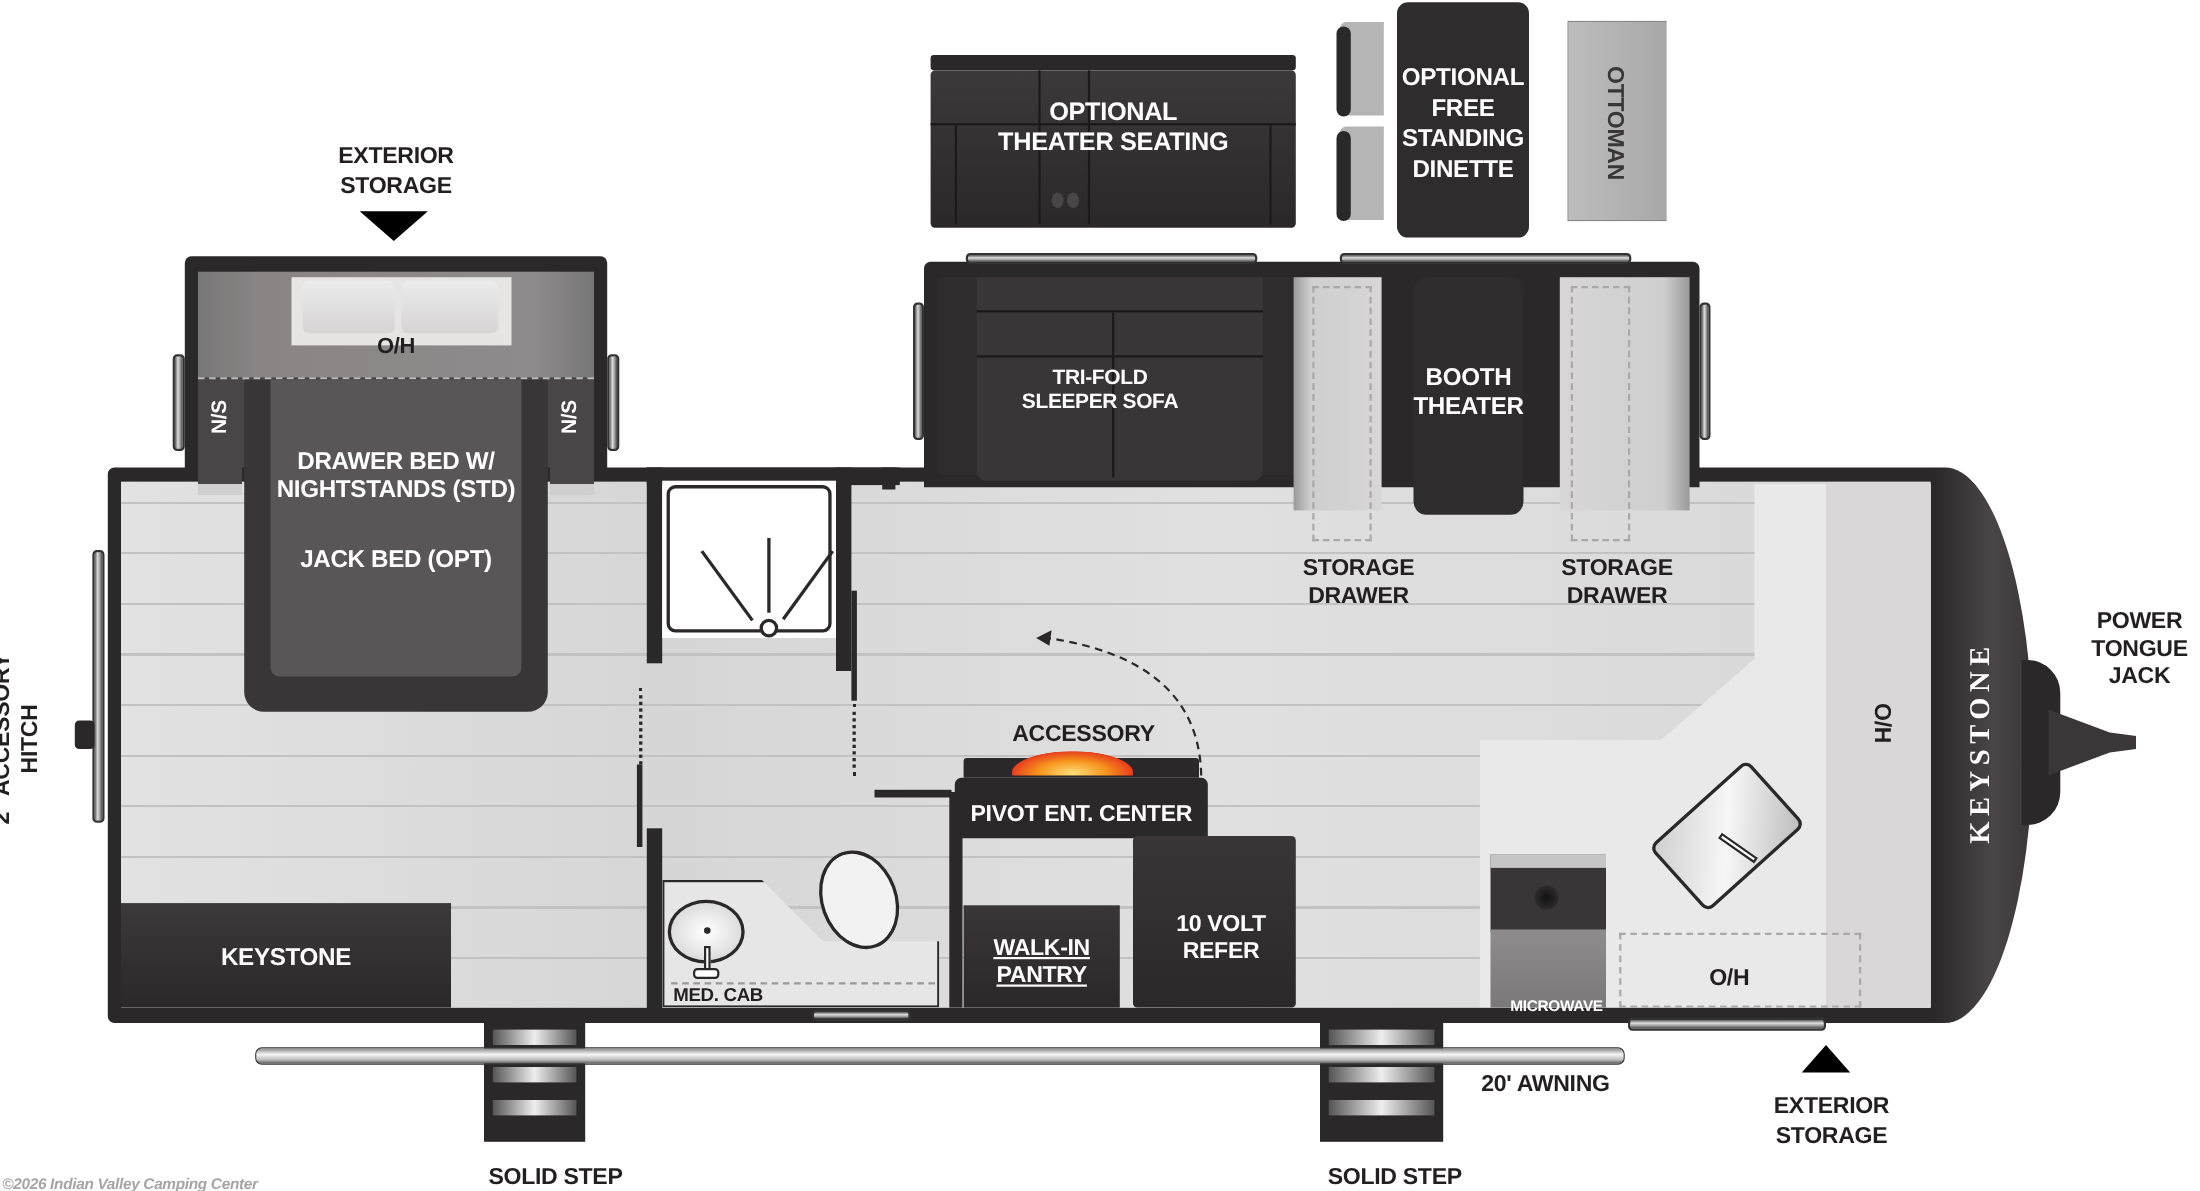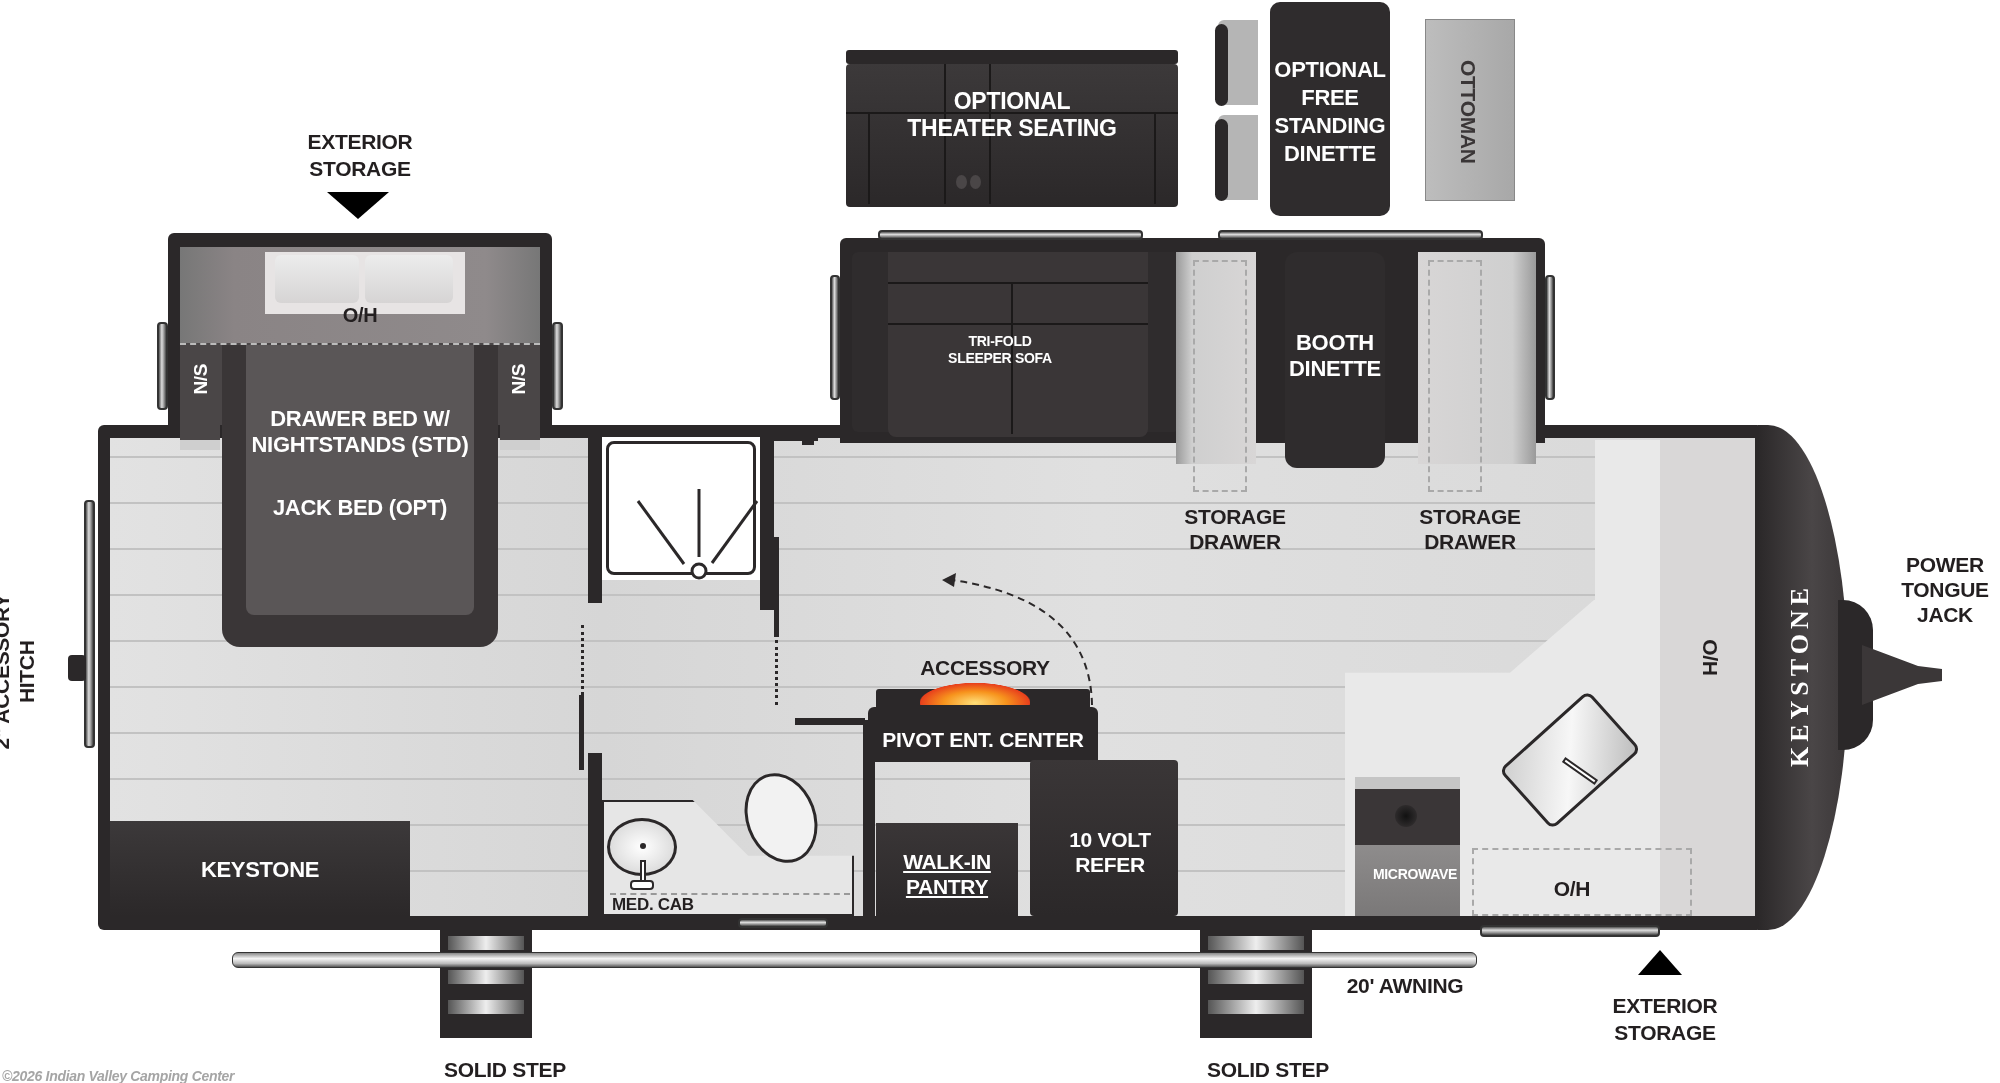--- a/index.html
+++ b/index.html
@@ -164,49 +164,49 @@
 <div class="window h" style="left:878px; top:230px; width:265px; height:10px;"></div>
 <div class="window h" style="left:1218px; top:230px; width:265px; height:10px;"></div>
 <div class="window" style="left:830px; top:275px; width:10px; height:125px;"></div>
 <div class="window" style="left:1545px; top:275px; width:10px; height:125px;"></div>
 
 <div class="abs" style="left:852px; top:252px; width:328px; height:180px; background:#2f2c2d; border-radius:6px;"></div>
 <div class="abs" style="left:888px; top:252px; width:260px; height:185px; background:#3a3637; border-radius:0 0 8px 8px;"></div>
 <div class="abs" style="left:888px; top:282px; width:260px; height:2px; background:#1b1919;"></div>
 <div class="abs" style="left:888px; top:323px; width:260px; height:2px; background:#1b1919;"></div>
 <div class="abs" style="left:1011px; top:284px; width:2px; height:150px; background:#1b1919;"></div>
-<div class="lbl light-txt" style="left:880px; top:333px; width:240px; font-size:14px;">TRI-FOLD
+<div class="lbl light-txt" style="left:880px; top:333px; width:240px; font-size:19px;">TRI-FOLD
 SLEEPER SOFA</div>
 
 <div class="abs" style="left:1176px; top:252px; width:80px; height:212px; background:linear-gradient(90deg,#9a9a9a,#cfcfcf 20%,#d8d6d6);"></div>
 <div class="dash" style="left:1193px; top:260px; width:54px; height:232px;"></div>
 <div class="abs" style="left:1285px; top:252px; width:100px; height:216px; background:#2f2c2d; border-radius:12px;"></div>
 <div class="lbl light-txt" style="left:1265px; top:330px; width:140px; font-size:22px;">BOOTH
-DINETTE</div>
+THEATER</div>
 <div class="abs" style="left:1418px; top:252px; width:118px; height:212px; background:linear-gradient(90deg,#d8d6d6,#cfcfcf 80%,#9a9a9a);"></div>
 <div class="dash" style="left:1428px; top:260px; width:54px; height:232px;"></div>
 
 <div class="lbl dark-txt" style="left:1160px; top:505px; width:150px; font-size:21px;">STORAGE
 DRAWER</div>
 <div class="lbl dark-txt" style="left:1395px; top:505px; width:150px; font-size:21px;">STORAGE
 DRAWER</div>
 
 <div class="abs" style="left:1595px; top:440px; width:160px; height:476px; background:#e9e9e9;"></div>
 <div class="abs" style="left:1345px; top:600px; width:300px; height:316px; background:#e9e9e9; clip-path:polygon(83% 0, 100% 0, 100% 100%, 0 100%, 0 23%, 55% 23%);"></div>
 <div class="dash" style="left:1660px; top:440px; width:95px; height:476px; border-top:none; border-right:none; border-bottom:none;"></div>
 <div class="abs" style="left:1660px; top:440px; width:95px; height:476px; background:#d9d7d7;"></div>
 <div class="lbl dark-txt" style="left:1680px; top:645px; width:60px; font-size:21px; transform:rotate(90deg);">O/H</div>
 
 <div class="abs" style="left:1510px; top:720px; width:120px; height:80px; border:3px solid #2b2829; border-radius:8px; background:linear-gradient(135deg,#cfcfcf,#f7f7f7,#bdbdbd); transform:rotate(-42deg);"></div>
 <div class="abs" style="left:1560px; top:768px; width:40px; height:6px; background:#fff; border:2px solid #2b2829; transform:rotate(35deg);"></div>
 
 <div class="abs" style="left:1355px; top:777px; width:105px; height:70px; background:#3a3637; border-top:12px solid #c5c5c5;"></div>
 <div class="abs" style="left:1395px; top:805px; width:22px; height:22px; border-radius:50%; background:radial-gradient(#111,#3a3637);"></div>
 <div class="abs" style="left:1355px; top:845px; width:105px; height:71px; background:linear-gradient(#8e8c8c,#7a7878);"></div>
-<div class="lbl light-txt" style="left:1355px; top:866px; width:120px; font-size:14px;">MICROWAVE</div>
+<div class="lbl light-txt" style="left:1355px; top:906px; width:120px; font-size:14px;">MICROWAVE</div>
 <div class="dash" style="left:1472px; top:848px; width:220px; height:68px;"></div>
 <div class="lbl dark-txt" style="left:1522px; top:877px; width:100px; font-size:21px;">O/H</div>
 
 <div class="window h" style="left:738px; top:918px; width:90px; height:10px;"></div>
 <div class="window h" style="left:1480px; top:925px; width:180px; height:12px;"></div>
 
 <div class="abs" style="left:440px; top:928px; width:92px; height:110px; background:#2b2829;">
   <div style="position:absolute; left:8px; top:8px; width:76px; height:14px; background:linear-gradient(90deg,#555,#eee,#555);"></div>
   <div style="position:absolute; left:8px; top:42px; width:76px; height:14px; background:linear-gradient(90deg,#555,#eee,#555);"></div>
   <div style="position:absolute; left:8px; top:72px; width:76px; height:14px; background:linear-gradient(90deg,#555,#eee,#555);"></div>

